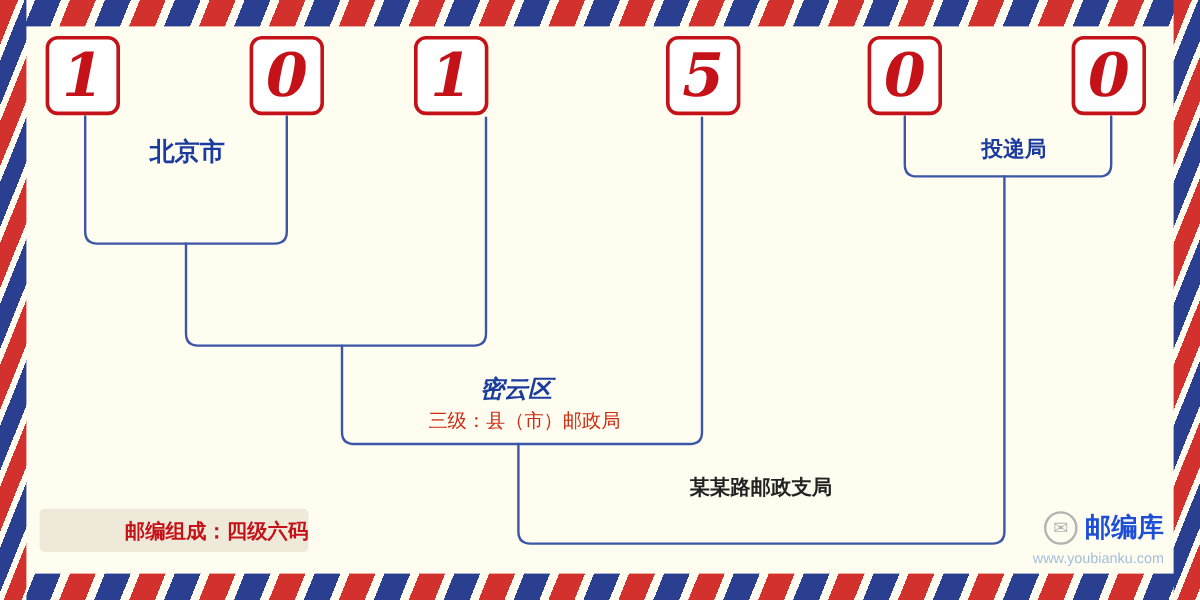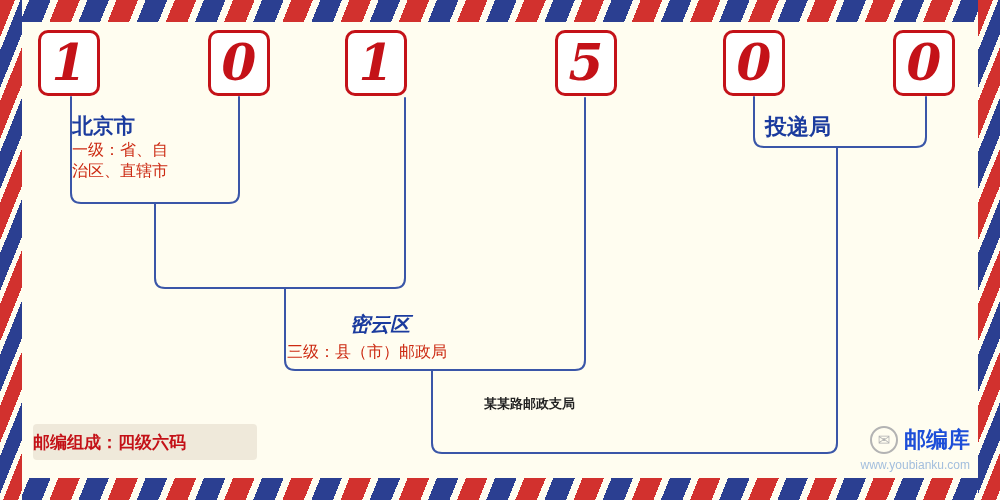--- a/index.html
+++ b/index.html
@@ -49,39 +49,39 @@
   #digit-box-3{left:345px;}
   #digit-box-4{left:555px;}
   #digit-box-5{left:723px;}
   #digit-box-6{left:893px;}
 
   
   #connectors{position:absolute;left:0;top:0;z-index:1;pointer-events:none;}
   #connectors path{fill:none;stroke:#3a56a8;stroke-width:2;stroke-linecap:round;}
 
   
-  .lbl{position:absolute;z-index:2;text-align:left;}
+  .lbl{position:absolute;z-index:2;text-align:center;}
   .name-blue{color:#1b3b9e;font-weight:bold;font-size:21px;}
   .desc-red{color:#cc2a12;font-size:16px;line-height:21px;}
-  .name-dark{color:#222222;font-weight:bold;font-size:13px;}
+  .name-dark{color:#222222;font-weight:bold;font-size:17px;}
 
   #level1-name{left:72px;top:112px;width:168px;}
   #level1-desc{left:72px;top:139px;width:168px;}
   #level2-label{left:205px;top:258px;width:160px;}
   #level3-name{left:350px;top:311px;width:160px;font-size:20px;font-style:italic;}
   #level3-desc{left:287px;top:341px;width:300px;}
   #level4-name{left:484px;top:395px;width:300px;}
   #level4-desc{left:484px;top:426px;width:300px;}
-  #delivery-label{left:765px;top:112px;width:160px;font-size:22px;}
+  #delivery-label{left:765px;top:112px;width:160px;font-size:18px;}
 
   
   #composition-badge{
     position:absolute;left:33px;top:424px;width:224px;height:36px;
     background:#efe9da;border-radius:4px;
-    display:flex;align-items:center;justify-content:flex-start;
+    display:flex;align-items:center;justify-content:flex-end;
     z-index:2;
   }
   #composition-badge span{color:#c41218;font-weight:bold;font-size:17px;}
 
   
   #brand{position:absolute;right:30px;top:425px;z-index:2;text-align:right;}
   #brand .row{display:flex;align-items:center;justify-content:flex-end;gap:6px;}
   #brand-icon{
     width:28px;height:28px;border:2px solid #b3b3b3;border-radius:50%;
     display:flex;align-items:center;justify-content:center;
@@ -126,24 +126,20 @@
     <span class="digit">5</span>
   </div>
   <div class="digit-box" id="digit-box-5">
     <span class="digit">0</span>
   </div>
   <div class="digit-box" id="digit-box-6">
     <span class="digit">0</span>
   </div>
 
   <div class="lbl name-blue" id="level1-name">北京市</div>
-  <div class="lbl desc-red" id="level1-desc">
-    <div>一级：省、自</div>
-    <div>治区、直辖市</div>
-  </div>
 
 
   <div class="lbl name-blue" id="level3-name">密云区</div>
   <div class="lbl desc-red" id="level3-desc">三级：县（市）邮政局</div>
 
   <div class="lbl name-dark" id="level4-name">某某路邮政支局</div>
 
   <div class="lbl name-blue" id="delivery-label">投递局</div>
 
   <div id="composition-badge">

